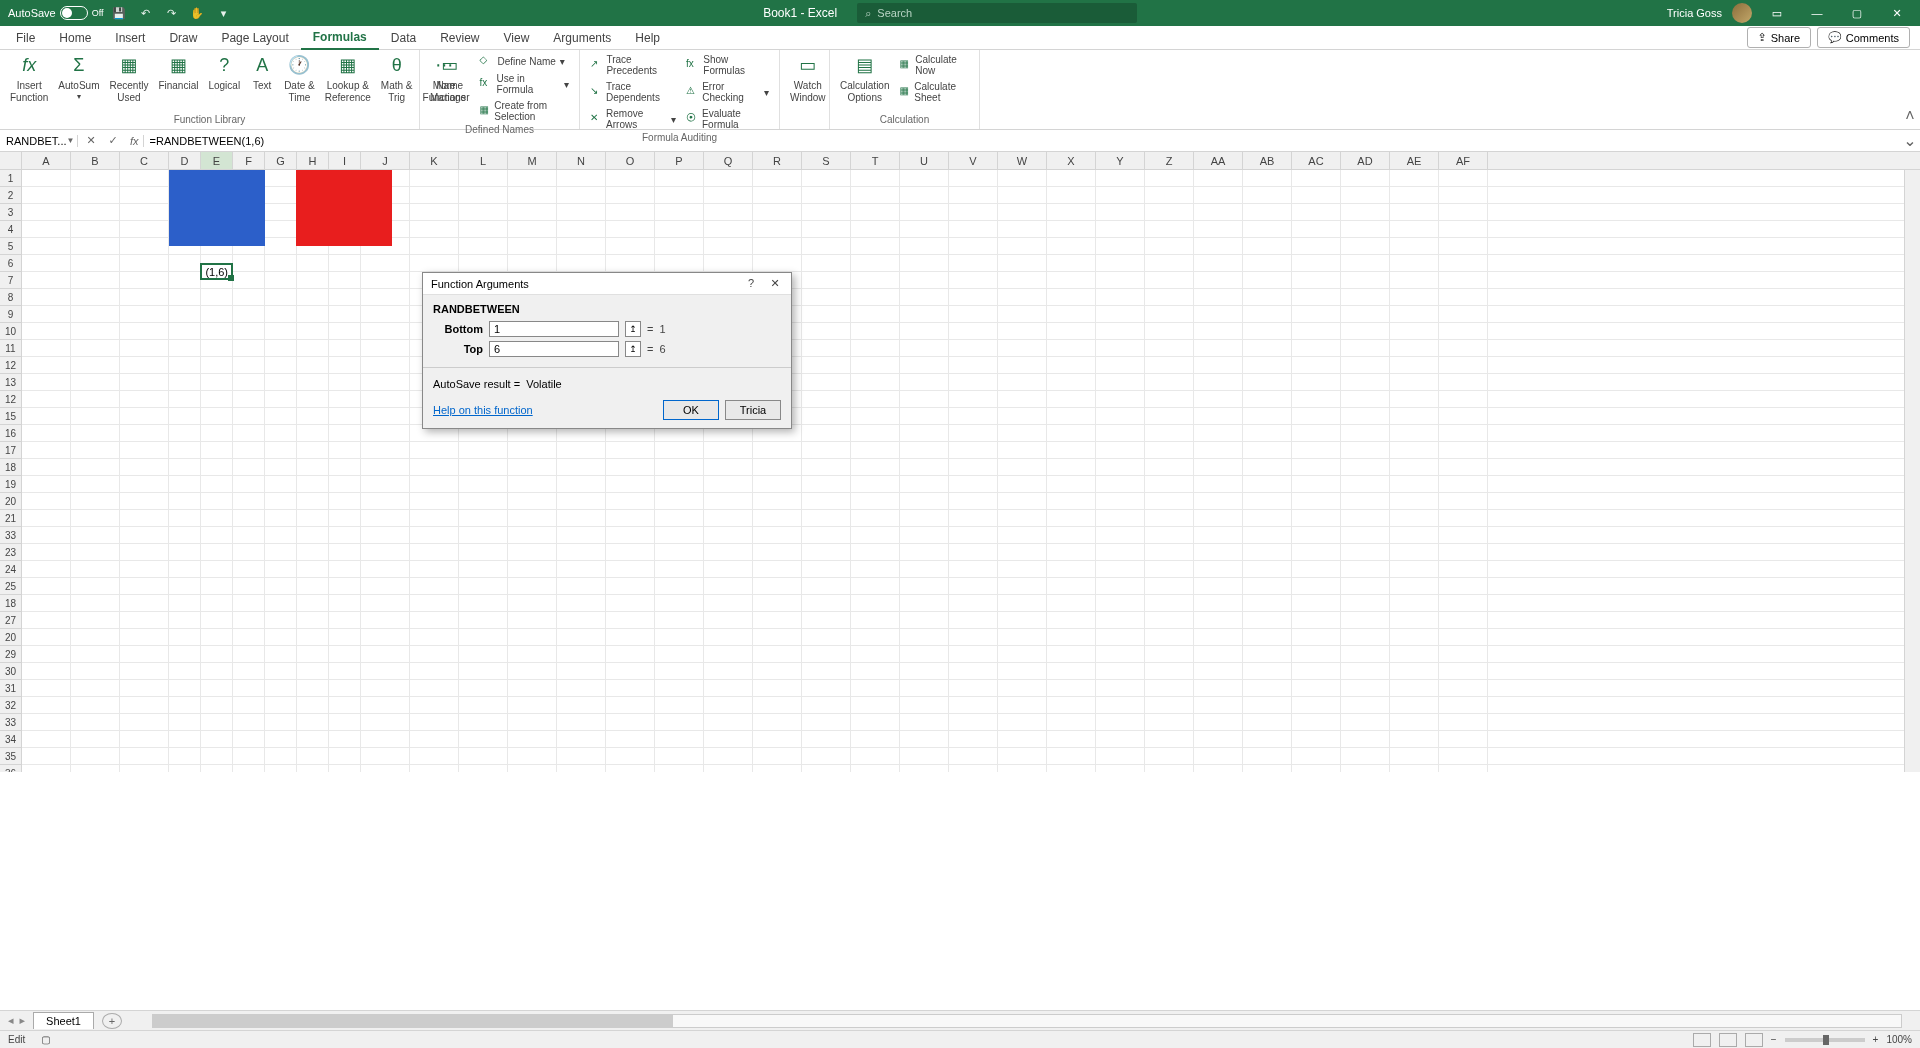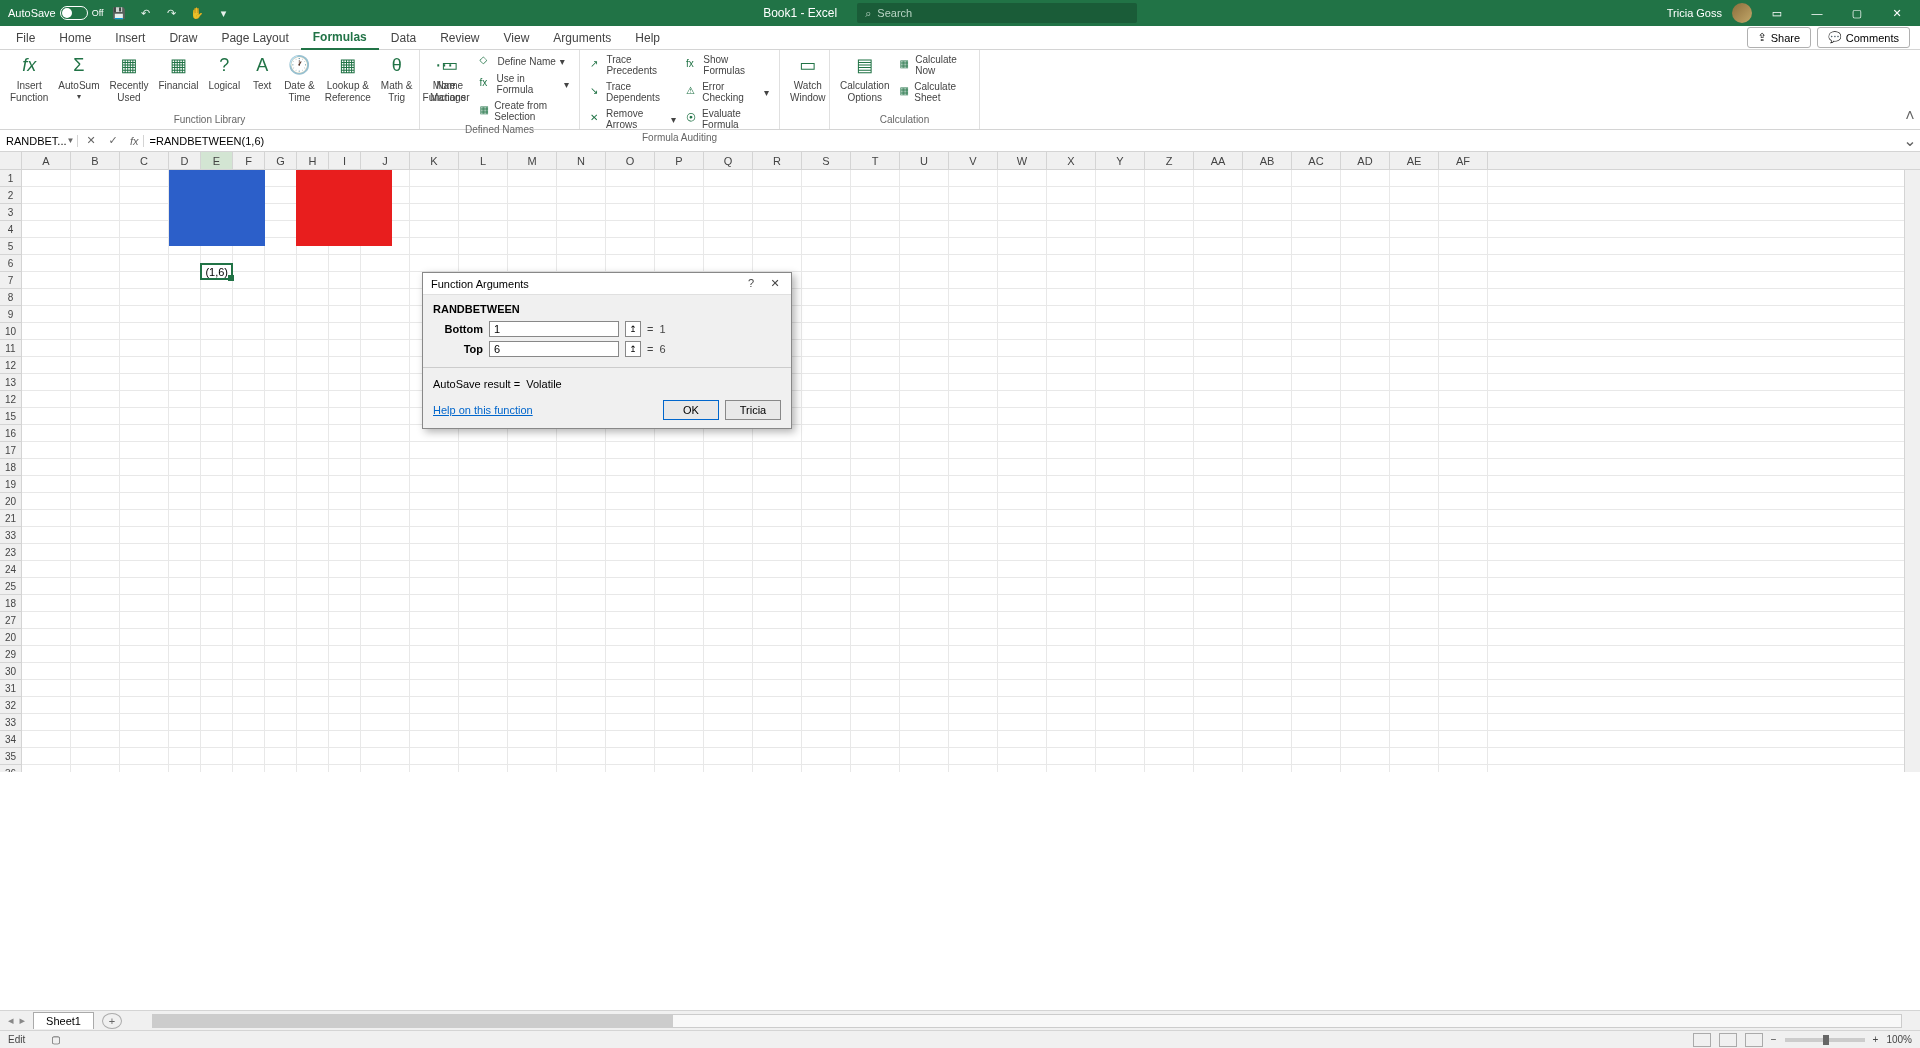--- a/index.html
+++ b/index.html
@@ -95,21 +95,21 @@
 
 .sheet-tabs { position: absolute; left: 0; right: 0; bottom: 18px; height: 20px; display: flex; align-items: center; border-top: 1px solid #d4d4d4; background: #f0f0f0; font-size: 11px; }
 .sheet-nav { padding: 0 8px; display: flex; gap: 6px; color: #888; }
 .sheet-tab { background: #fff; border: 1px solid #aaa; border-bottom: none; padding: 2px 12px; cursor: pointer; }
 .sheet-add { width: 20px; height: 16px; border: 1px solid #aaa; border-radius: 50%; display: flex; align-items: center; justify-content: center; margin-left: 8px; cursor: pointer; color: #666; }
 .hscroll { flex: 1; margin: 0 18px 0 30px; height: 14px; border: 1px solid #ccc; background: #f8f8f8; position: relative; }
 .hscroll-thumb { position: absolute; left: 0; width: 520px; top: 0; bottom: 0; background: #ccc; }
 
 
 .status-bar { position: absolute; left: 0; right: 0; bottom: 0; height: 18px; background: #f0f0f0; border-top: 1px solid #d4d4d4; display: flex; align-items: center; font-size: 10px; color: #444; padding: 0 8px; }
-.status-left { flex: 1; display: flex; gap: 26px; align-items: center; }
+.status-left { flex: 1; display: flex; gap: 16px; align-items: center; }
 .status-right { display: flex; align-items: center; gap: 8px; }
 .view-btn { width: 18px; height: 14px; border: 1px solid #aaa; cursor: pointer; }
 .zoom-slider { width: 80px; height: 4px; background: #ccc; position: relative; }
 .zoom-thumb { position: absolute; left: 38px; top: -3px; width: 6px; height: 10px; background: #666; }
 </style>
 </head>
 <body>
 
 <div class="title-bar">
   <div class="title-left">

